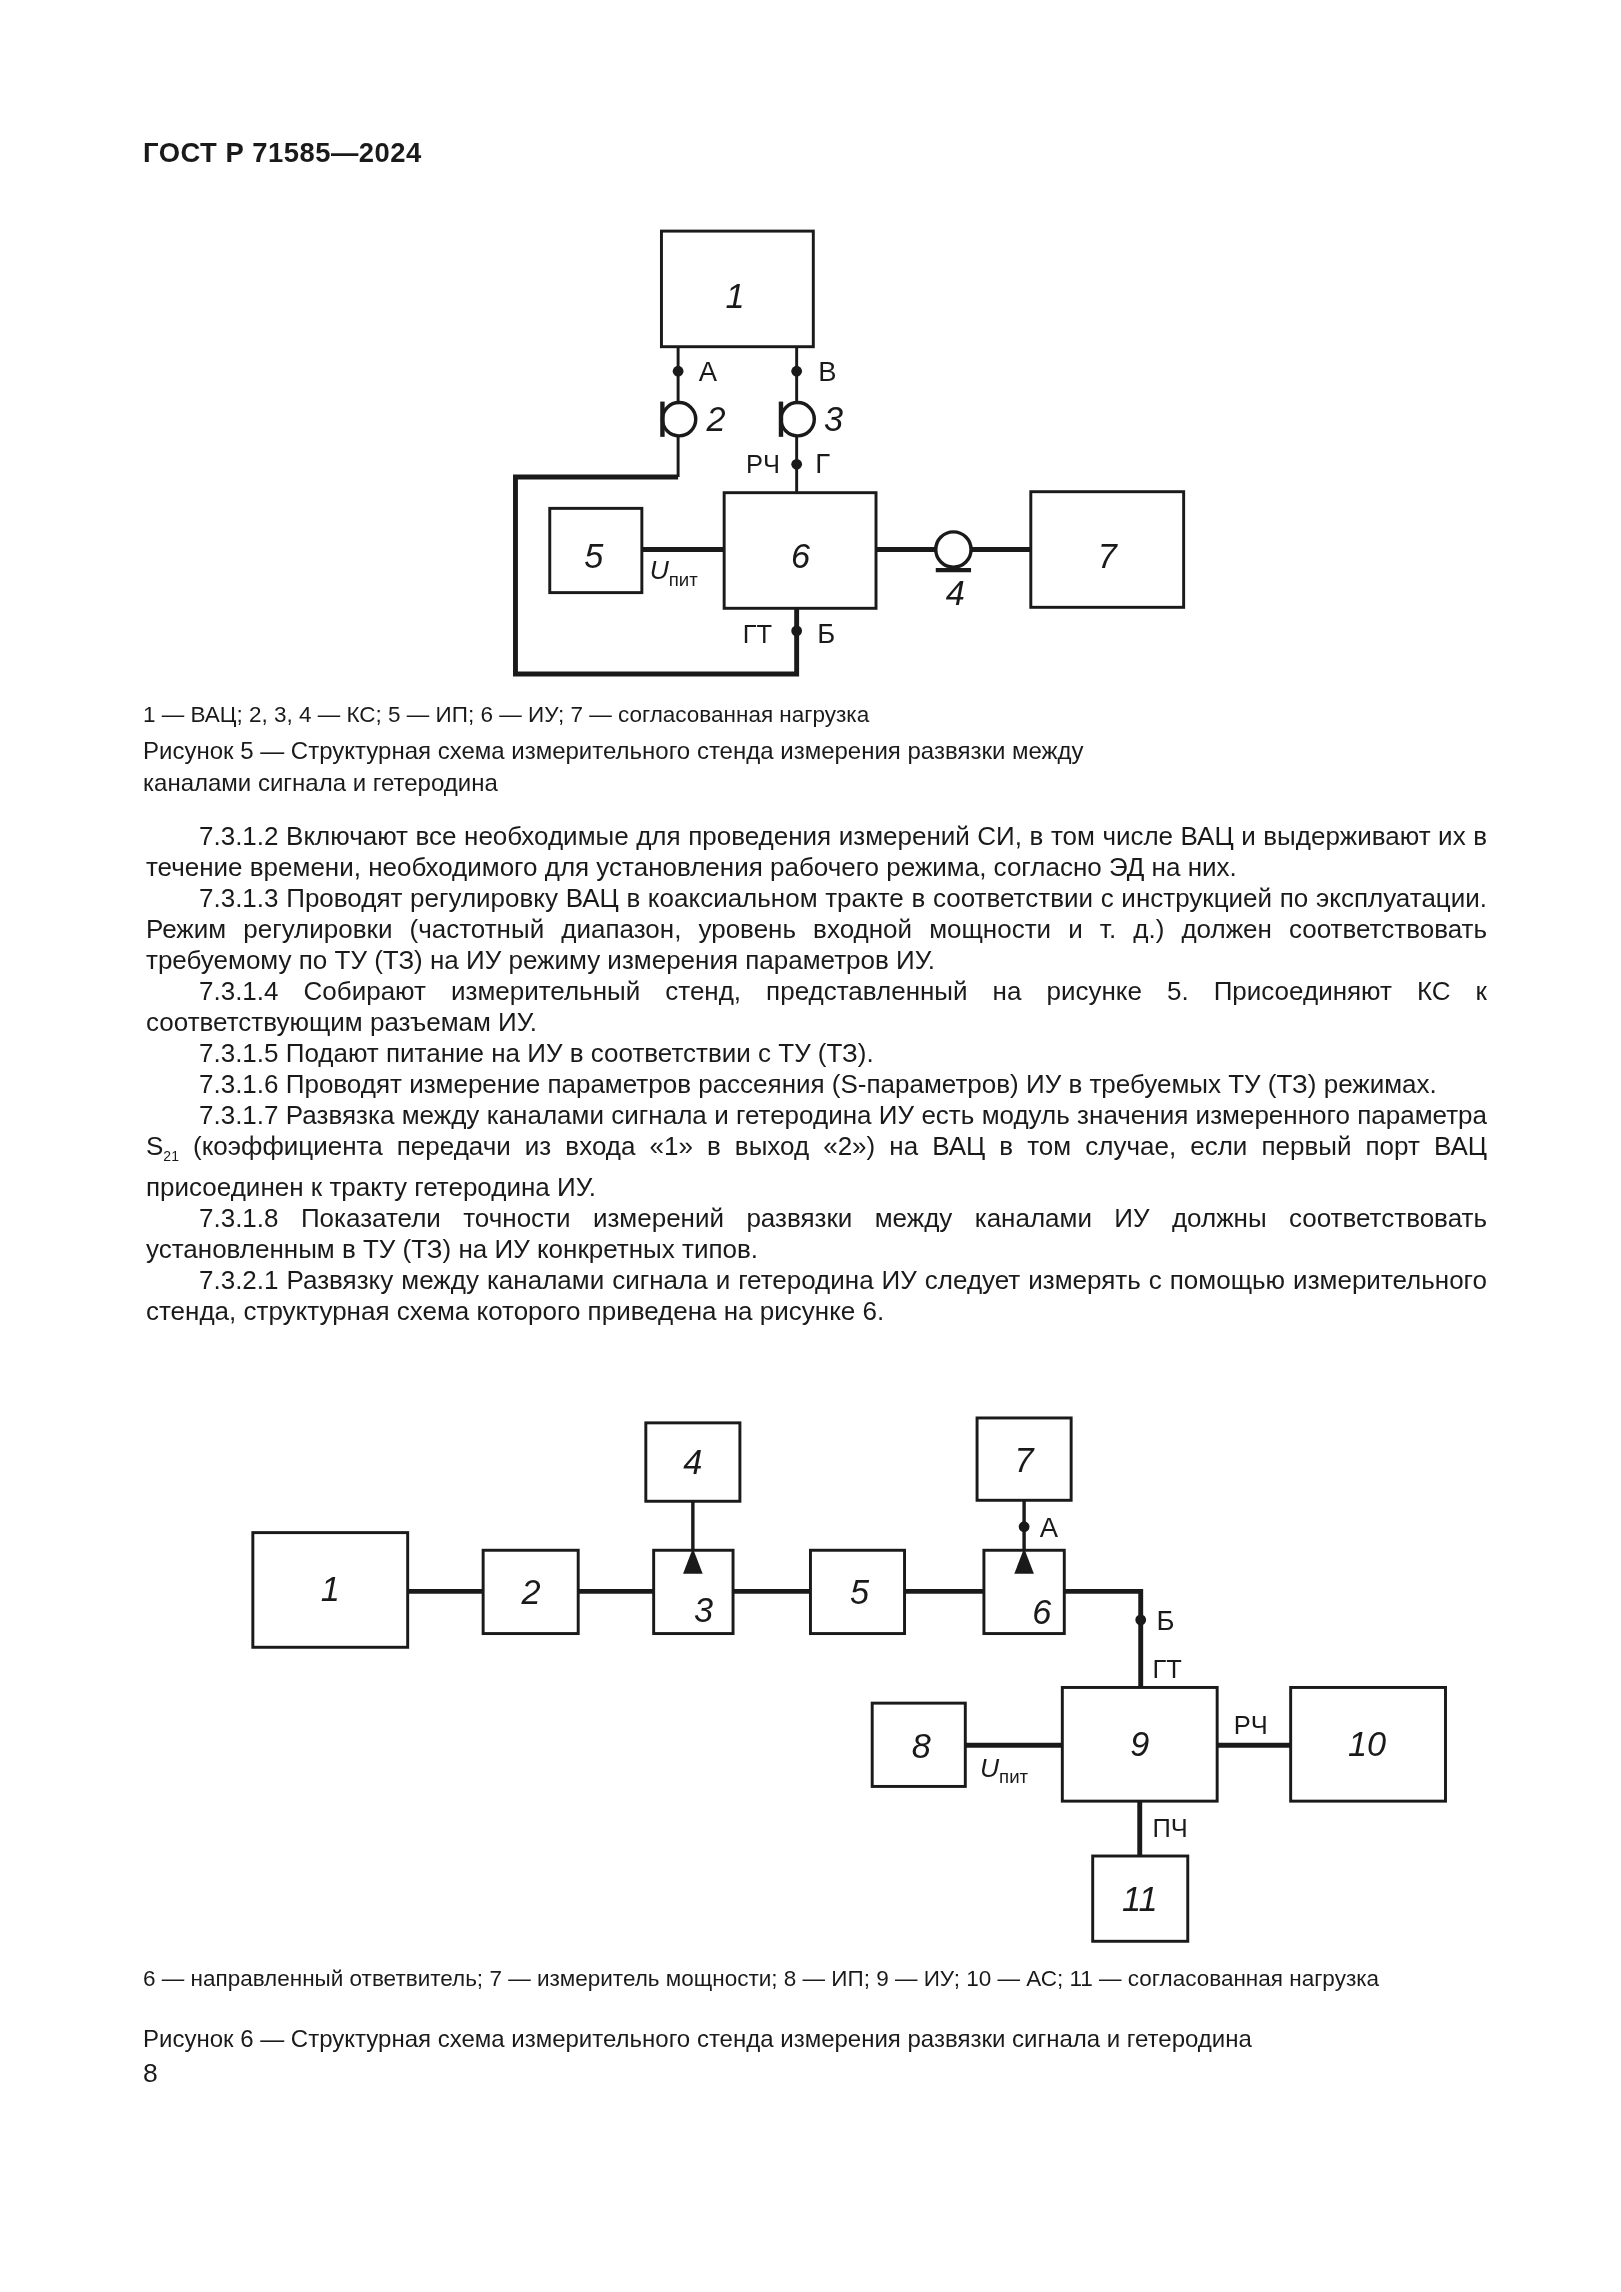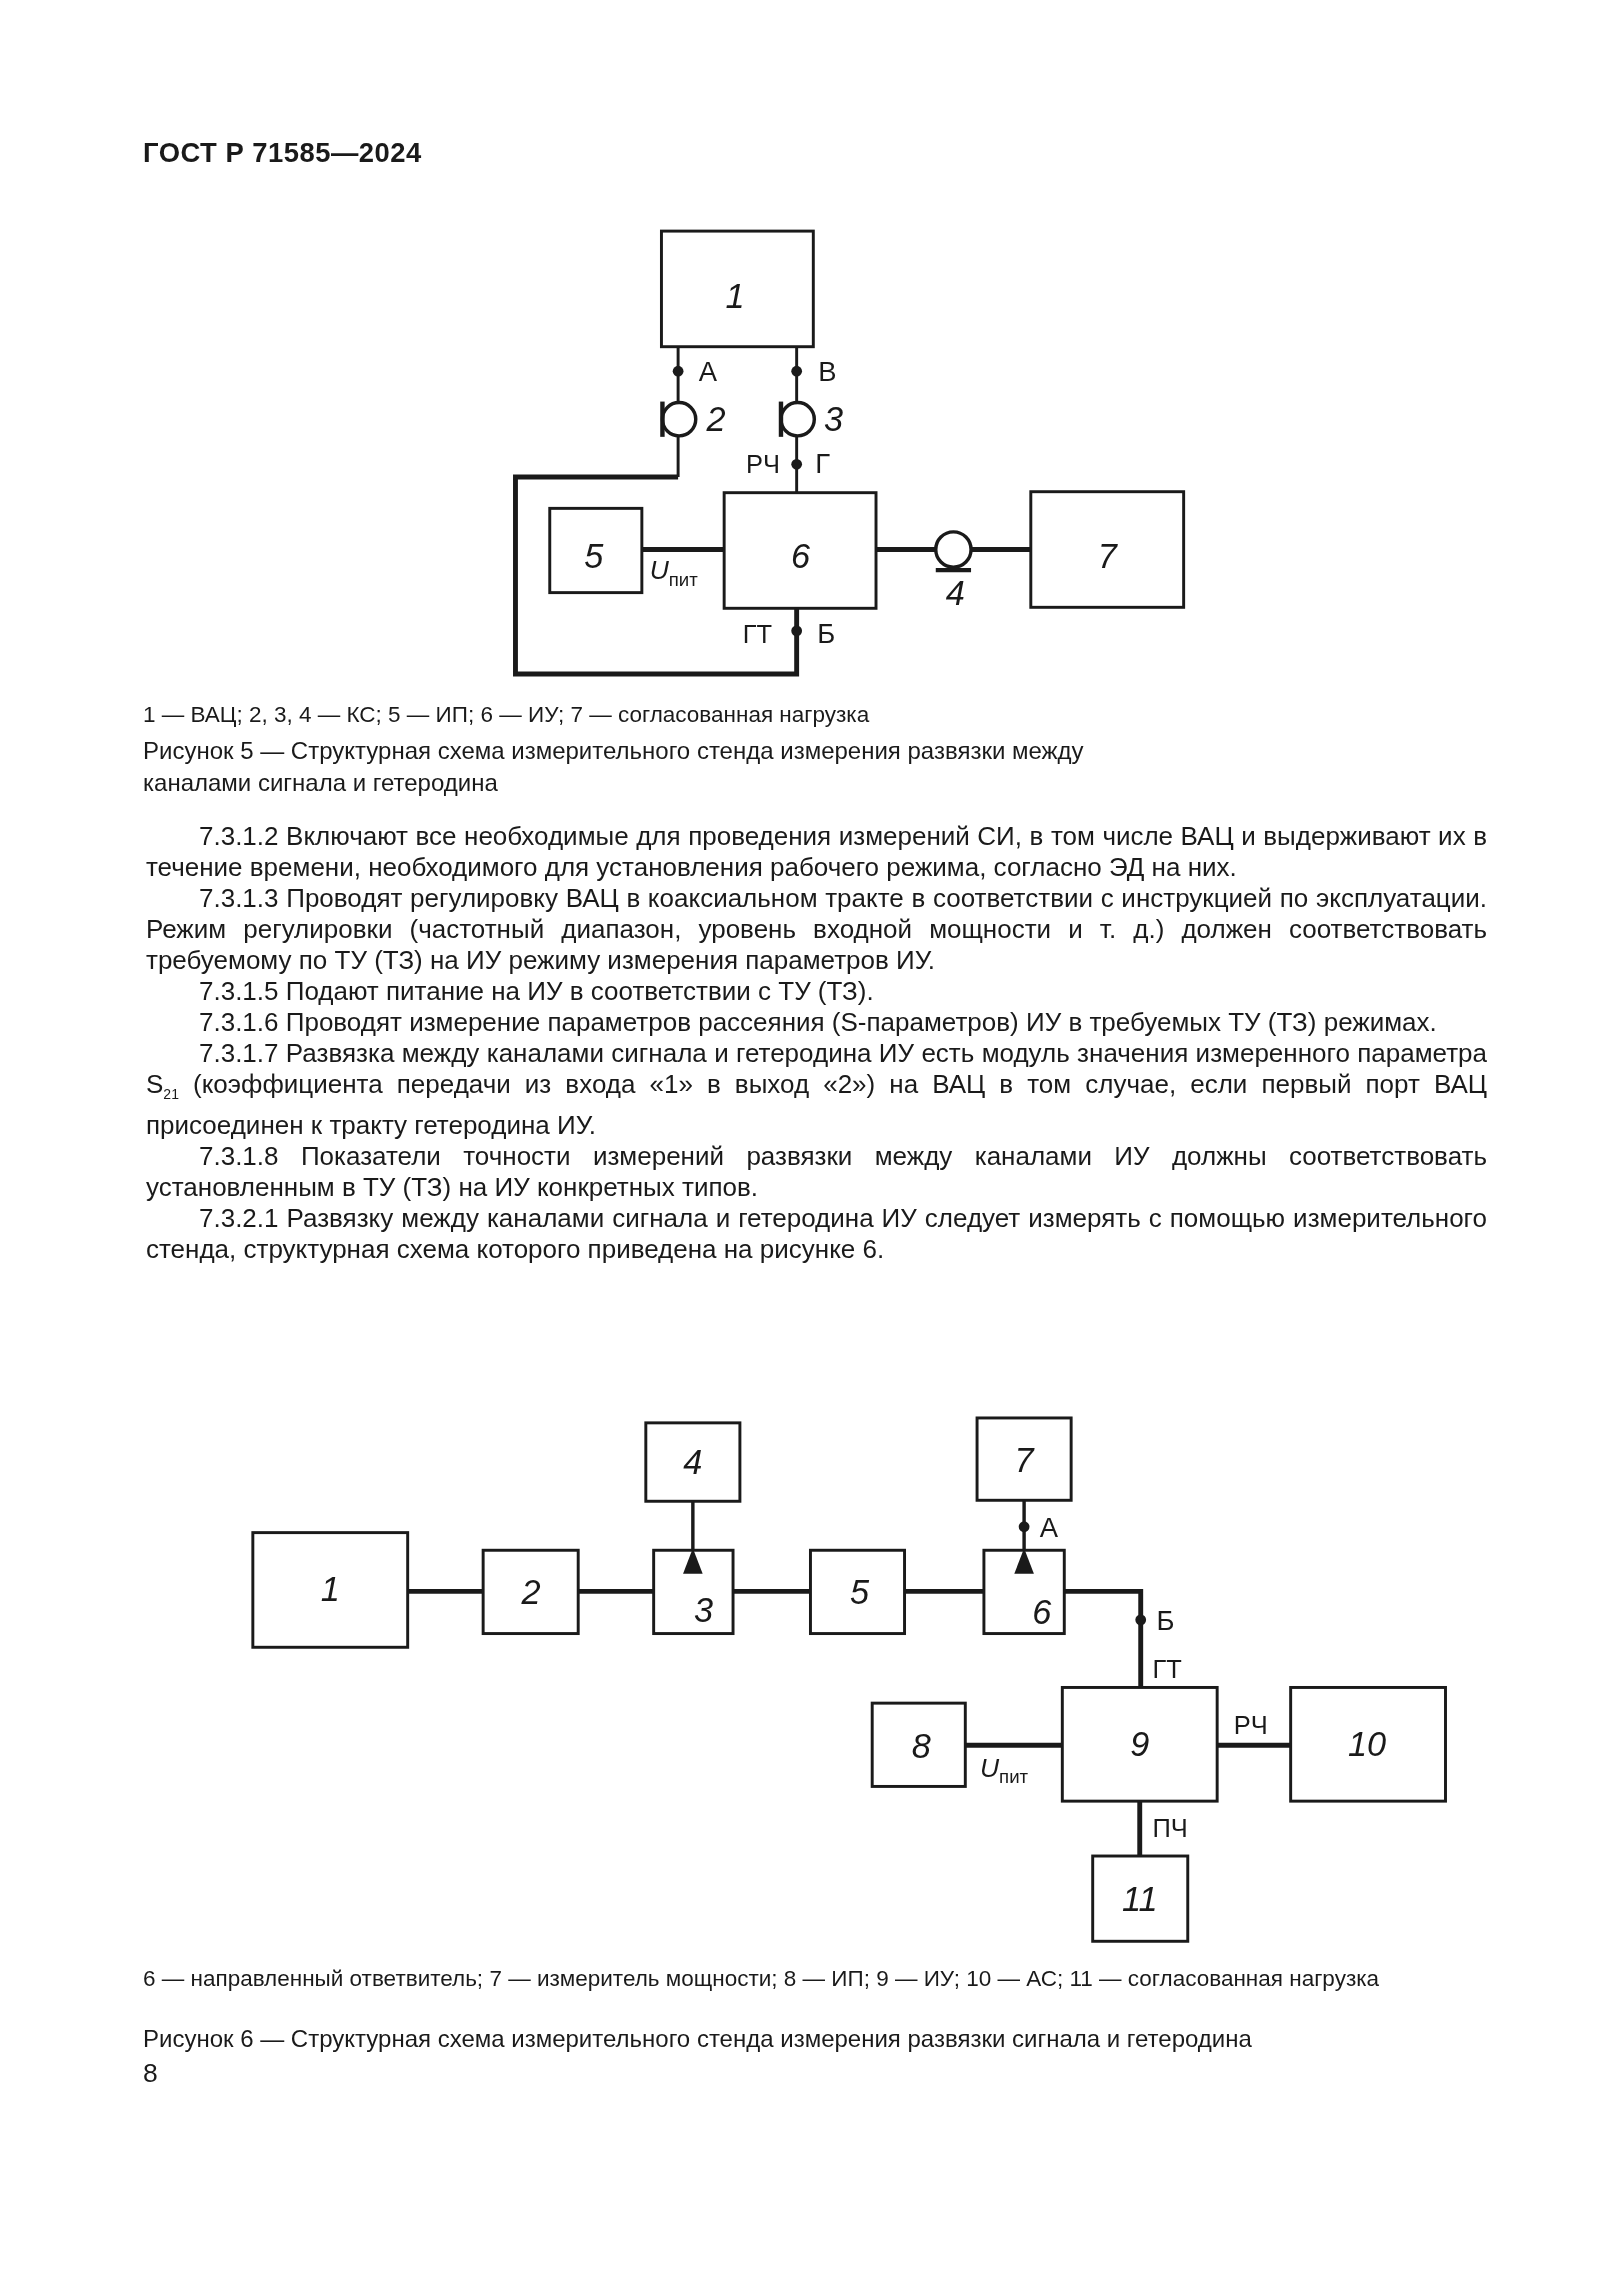--- a/index.html
+++ b/index.html
@@ -90,20 +90,21 @@
 
   <div class="legend" style="top:700px">1 — ВАЦ; 2, 3, 4 — КС; 5 — ИП; 6 — ИУ; 7 — согласованная нагрузка</div>
   <div class="figcap" style="top:735px">
     <div>Рисунок 5 — Структурная схема измерительного стенда измерения развязки между</div>
     <div>каналами сигнала и гетеродина</div>
   </div>
 
   <div class="bodytext">
     <p>7.3.1.2 Включают все необходимые для проведения измерений СИ, в том числе ВАЦ и выдерживают их в течение времени, необходимого для установления рабочего режима, согласно ЭД на них.</p>
     <p>7.3.1.3 Проводят регулировку ВАЦ в коаксиальном тракте в соответствии с инструкцией по эксплуатации. Режим регулировки (частотный диапазон, уровень входной мощности и т. д.) должен соответствовать требуемому по ТУ (ТЗ) на ИУ режиму измерения параметров ИУ.</p>
+    <p>7.3.1.4 Собирают измерительный стенд, представленный на рисунке 5. Присоединяют КС к соответствующим разъемам ИУ.</p>
     <p>7.3.1.5 Подают питание на ИУ в соответствии с ТУ (ТЗ).</p>
     <p>7.3.1.6 Проводят измерение параметров рассеяния (S-параметров) ИУ в требуемых ТУ (ТЗ) режимах.</p>
     <p><span>7.3.1.7 Развязка между каналами сигнала и гетеродина ИУ есть модуль значения измеренного параметра S</span><sub>21</sub><span> (коэффициента передачи из входа «1» в выход «2») на ВАЦ в том случае, если первый порт ВАЦ присоединен к тракту гетеродина ИУ.</span></p>
     <p>7.3.1.8 Показатели точности измерений развязки между каналами ИУ должны соответствовать установленным в ТУ (ТЗ) на ИУ конкретных типов.</p>
     <p>7.3.2.1 Развязку между каналами сигнала и гетеродина ИУ следует измерять с помощью измерительного стенда, структурная схема которого приведена на рисунке 6.</p>
   </div>
 
   <svg style="left:196px;top:1411px" width="1274" height="549" viewBox="0 0 1300 560">
     <g stroke="#1a1a1a" fill="none">
 

